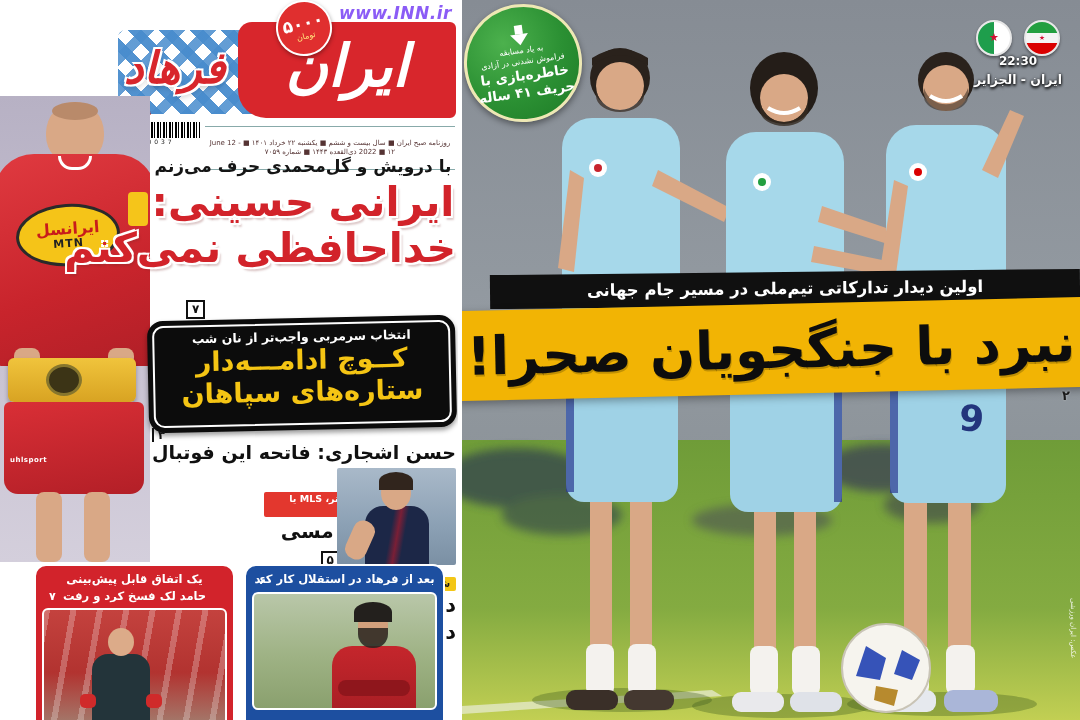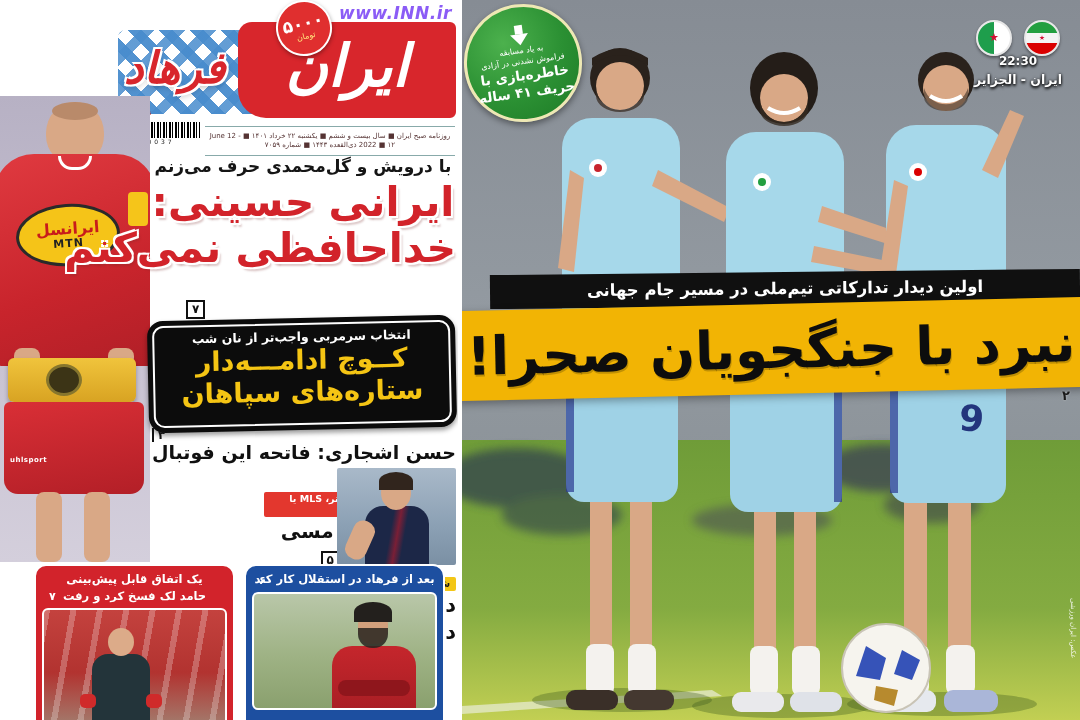--- a/index.html
+++ b/index.html
@@ -21,21 +21,21 @@
      display:flex; align-items:center; justify-content:center; }
   .logo-main { color:#fff; font-size:58px; font-weight:bold; font-style:italic; direction:rtl; line-height:1; transform:translateY(-4px); }
   .logo-overlay { position:absolute; left:6px; top:20px; color:#d8262c; font-size:44px; font-weight:bold; font-style:italic; direction:rtl;
      text-shadow:-2px -2px 0 #fff,2px -2px 0 #fff,-2px 2px 0 #fff,2px 2px 0 #fff,0 3px 6px rgba(0,0,0,.25); }
   .price-badge { position:absolute; left:276px; top:0px; width:56px; height:56px; border-radius:50%;
      background:#e02f2f; border:2px solid #fff; box-shadow:0 2px 4px rgba(0,0,0,.35);
      display:flex; flex-direction:column; align-items:center; justify-content:center; transform:rotate(-14deg); z-index:5; }
   .price-num { color:#fff; font-weight:bold; font-size:17px; line-height:1; }
   .price-unit { color:#ffe27a; font-size:8px; }
   .dateline { position:absolute; left:205px; top:126px; width:250px; border-top:1px solid #8aa; border-bottom:1px solid #8aa;
-     font-size:7px; color:#533; text-align:center; direction:rtl; padding:5px 0; line-height:1.3; }
+     font-size:7px; color:#533; text-align:center; direction:rtl; padding:12px 0; line-height:1.3; }
   .contact-note { position:absolute; left:92px; top:99px; width:60px; font-size:6.5px; color:#b01c1c; text-align:center; direction:rtl; line-height:1.5; }
   .barcode { position:absolute; left:88px; top:122px; width:112px; height:16px;
      background:repeating-linear-gradient(90deg,#000 0 1px,#fff 1px 3px,#000 3px 5px,#fff 5px 6px); }
   .barcode-num { position:absolute; left:88px; top:138px; width:112px; font-size:6px; color:#222; text-align:center; letter-spacing:3px; }
 
   
   .left-photo { position:absolute; left:0; top:96px; width:150px; height:466px; overflow:hidden;
      background:linear-gradient(180deg,#b7b1c4 0%,#c8c2d2 55%,#d4cfdc 100%); }
   .lp-head { position:absolute; left:46px; top:6px; width:58px; height:62px; border-radius:50% 50% 46% 46%; background:#d9a886; }
   .lp-shade { position:absolute; left:52px; top:6px; width:46px; height:18px; border-radius:50%; background:#b98a6a; }

